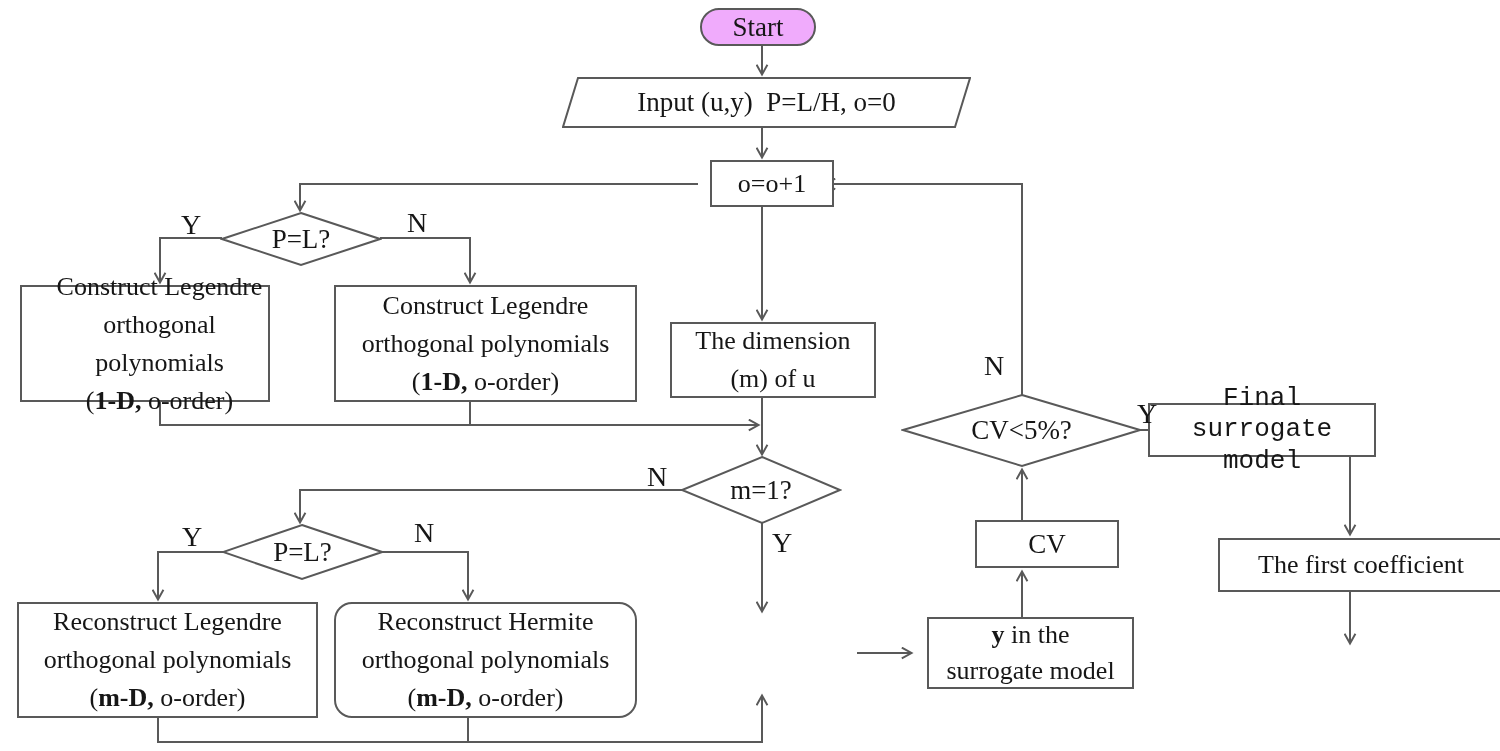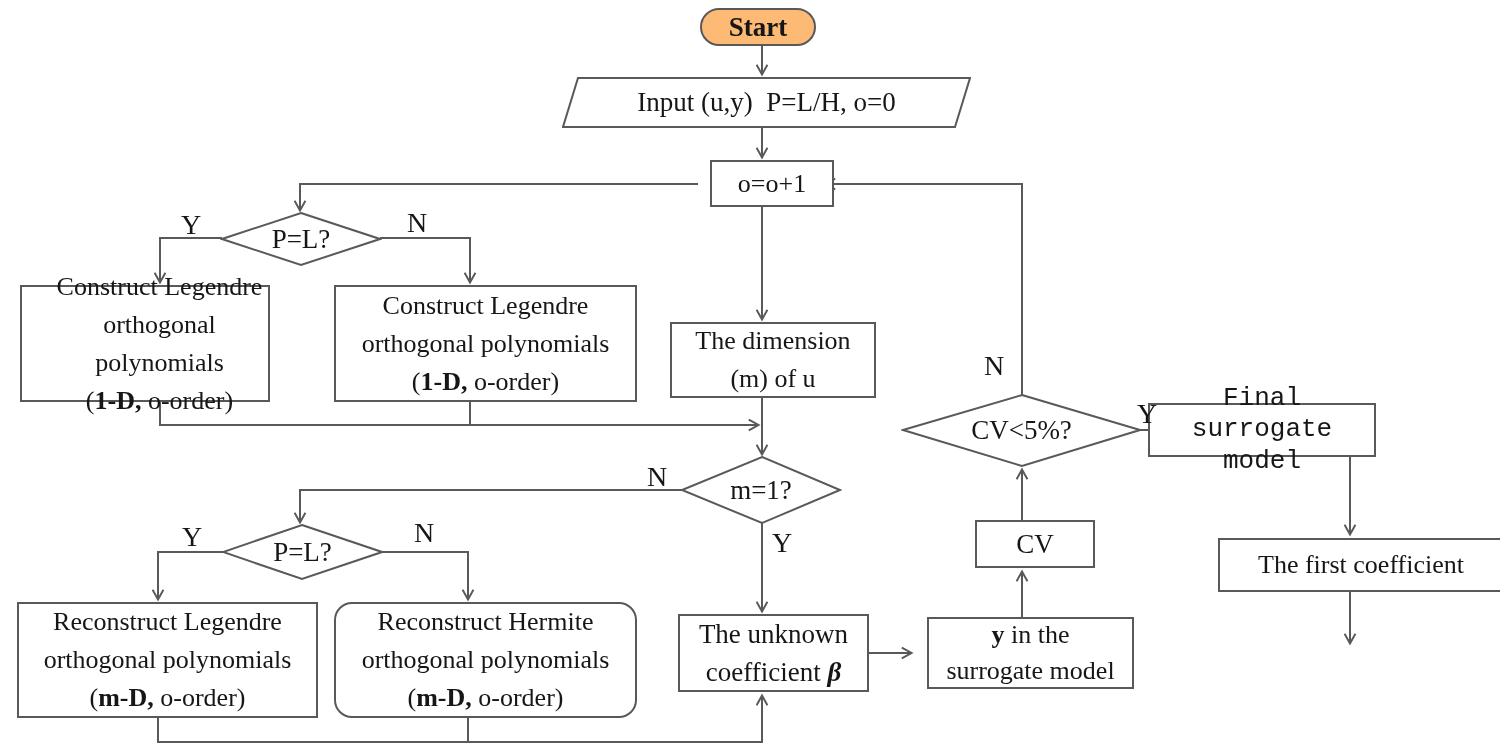--- a/index.html
+++ b/index.html
@@ -6,21 +6,21 @@
   .canvas{
     position:relative;width:1500px;height:751px;background:#ffffff;
     font-family:"Liberation Serif", serif;color:#161616;overflow:hidden;
   }
   svg.wires{position:absolute;left:0;top:0;}
   .node{
     position:absolute;display:flex;align-items:center;justify-content:center;
     text-align:center;box-sizing:border-box;line-height:1.2;
   }
   .rect{background:#ffffff;border:2px solid #595959;margin-left:12px;}
-  .stadium{background:#fdba74;border:2px solid #595959;font-weight:bold;}
+  .stadium{background:#f0abfc;border:2px solid #595959;}
   .shape-node svg{position:absolute;left:0;top:0;width:100%;height:100%;}
   .shape-node .txt{position:relative;z-index:1;}
   .txt .l{display:block;}
   .f26{font-size:26px;}
   .f27{font-size:27px;}
   .lh38 .l{line-height:38px;}
   .lh36 .l{line-height:36px;}
   .edge-label{
     position:absolute;transform:translate(-50%,-50%);
     font-size:28px;z-index:2;
@@ -132,35 +132,29 @@
   </div>
 
   <div class="node rect f26 lh38" style="left:322px;top:602px;width:303px;height:116px;border-radius:18px;">
     <span class="txt">
       <span class="l">Reconstruct Hermite</span>
       <span class="l">orthogonal polynomials</span>
       <span class="l"><span>(</span><b>m-D,</b><span> o-order)</span></span>
     </span>
   </div>
 
-  <div class="node rect f27 lh38" style="left:666px;top:614px;width:191px;height:78px;">
-    <span class="txt">
-      <span class="l">The unknown</span>
-      <span class="l"><span>coefficient </span><b><i>β</i></b></span>
-    </span>
-  </div>
 
   <div class="node rect f26 lh36" style="left:915px;top:617px;width:207px;height:72px;">
     <span class="txt">
       <span class="l"><b>y</b><span> in the</span></span>
       <span class="l">surrogate model</span>
     </span>
   </div>
 
-  <div class="node rect f27" style="left:963px;top:520px;width:120px;height:48px;">
+  <div class="node rect f27" style="left:963px;top:520px;width:144px;height:48px;">
     <span>CV</span>
   </div>
 
   <div class="node shape-node f27" style="left:901px;top:393px;width:241px;height:75px;">
     <svg viewBox="0 0 241 75" preserveAspectRatio="none">
       <polygon points="121,2 239,37 121,73 2,37" fill="#ffffff" stroke="#595959" stroke-width="2"></polygon>
     </svg>
     <span class="txt">CV&lt;5%?</span>
   </div>
 

